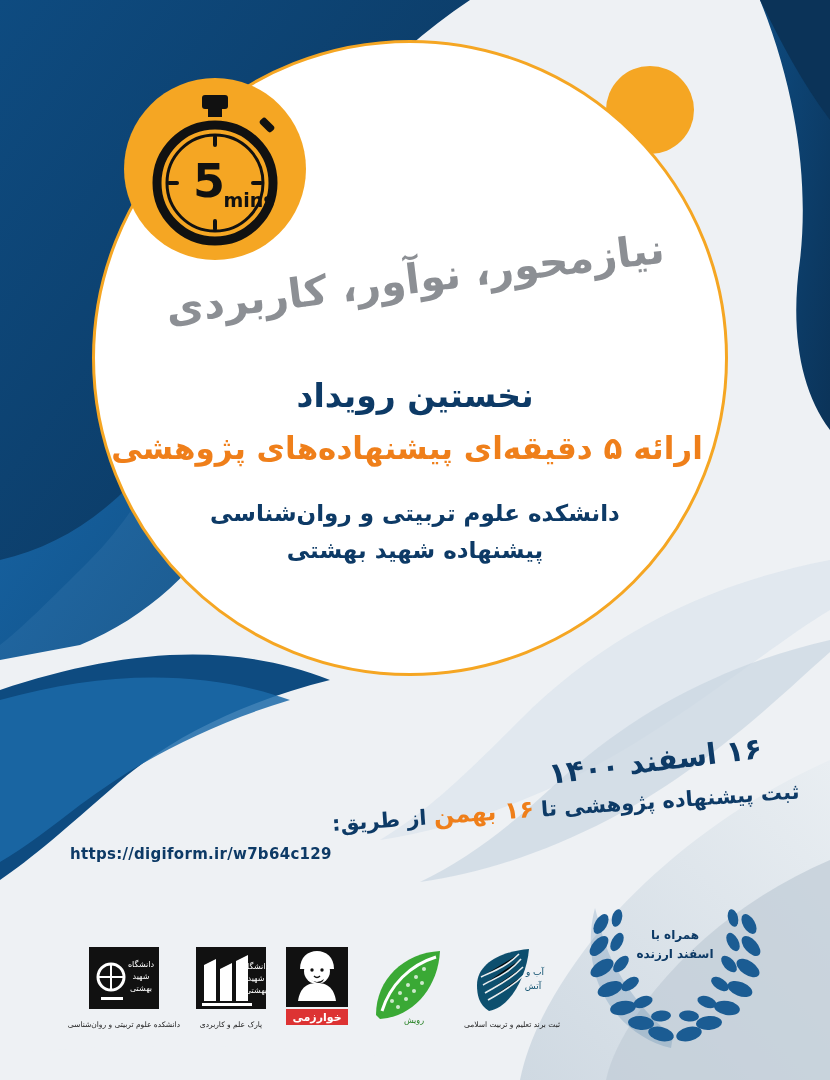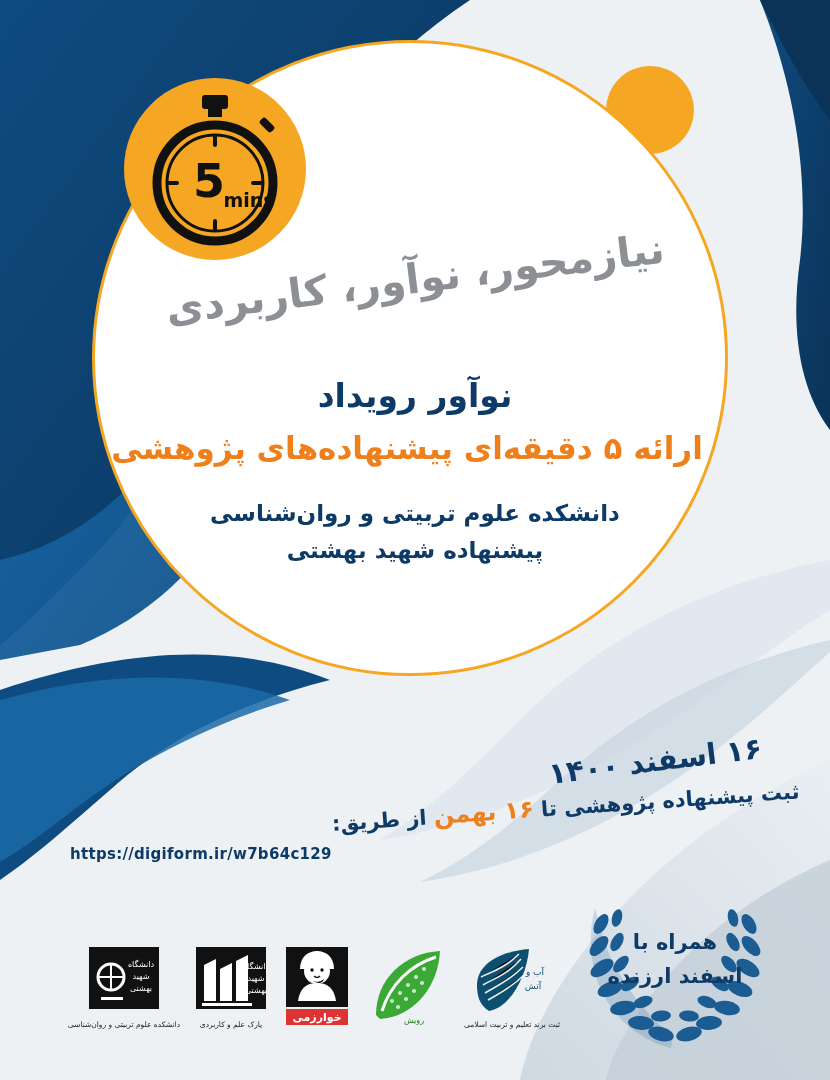--- a/index.html
+++ b/index.html
@@ -124,21 +124,21 @@
   .wreath {
     position:absolute;
     left:575px; top:890px;
     width:200px; height:165px;
   }
   .wreath-text {
     position:absolute;
     left:0; top:36px; width:200px;
     text-align:center;
     color:#0d3a66;
-    font-size:21px;
+    font-size:12px;
     font-weight:bold;
     line-height:1.6;
   }
 
   
   .logos {
     position:absolute;
     left:40px; top:945px;
     width:520px; height:115px;
     display:flex; align-items:flex-start; gap:14px;
@@ -224,21 +224,21 @@
         <line x1="122" y1="98" x2="130" y2="98"></line>
       </g>
 
       <text x="78" y="112" text-anchor="middle" font-family="DejaVu Sans, sans-serif" font-size="46" font-weight="bold" fill="#111">5</text>
       <text x="118" y="122" text-anchor="middle" font-family="DejaVu Sans, sans-serif" font-size="19" font-weight="bold" fill="#111">mins</text>
     </svg>
   </div>
 
   <div class="slogan nosel">نیازمحور، نوآور، کاربردی</div>
 
-  <div class="title-main nosel">نوآور رویداد</div>
+  <div class="title-main nosel">نخستین رویداد</div>
   <div class="title-orange nosel">ارائه ۵ دقیقه‌ای پیشنهاده‌های پژوهشی</div>
 
   <div class="faculty nosel">
     <div>دانشکده علوم تربیتی و روان‌شناسی</div>
     <div>پیشنهاده شهید بهشتی</div>
   </div>
 
   <div class="event-date nosel">۱۶ اسفند ۱۴۰۰</div>
 
   <div class="register-line nosel">

